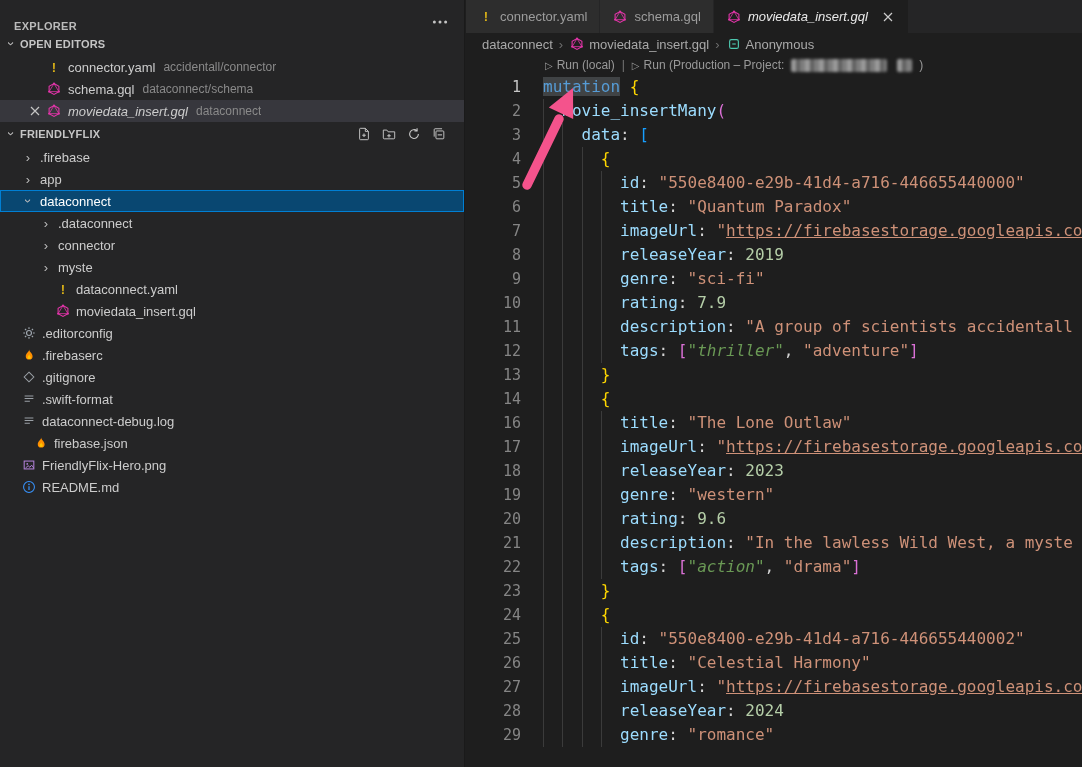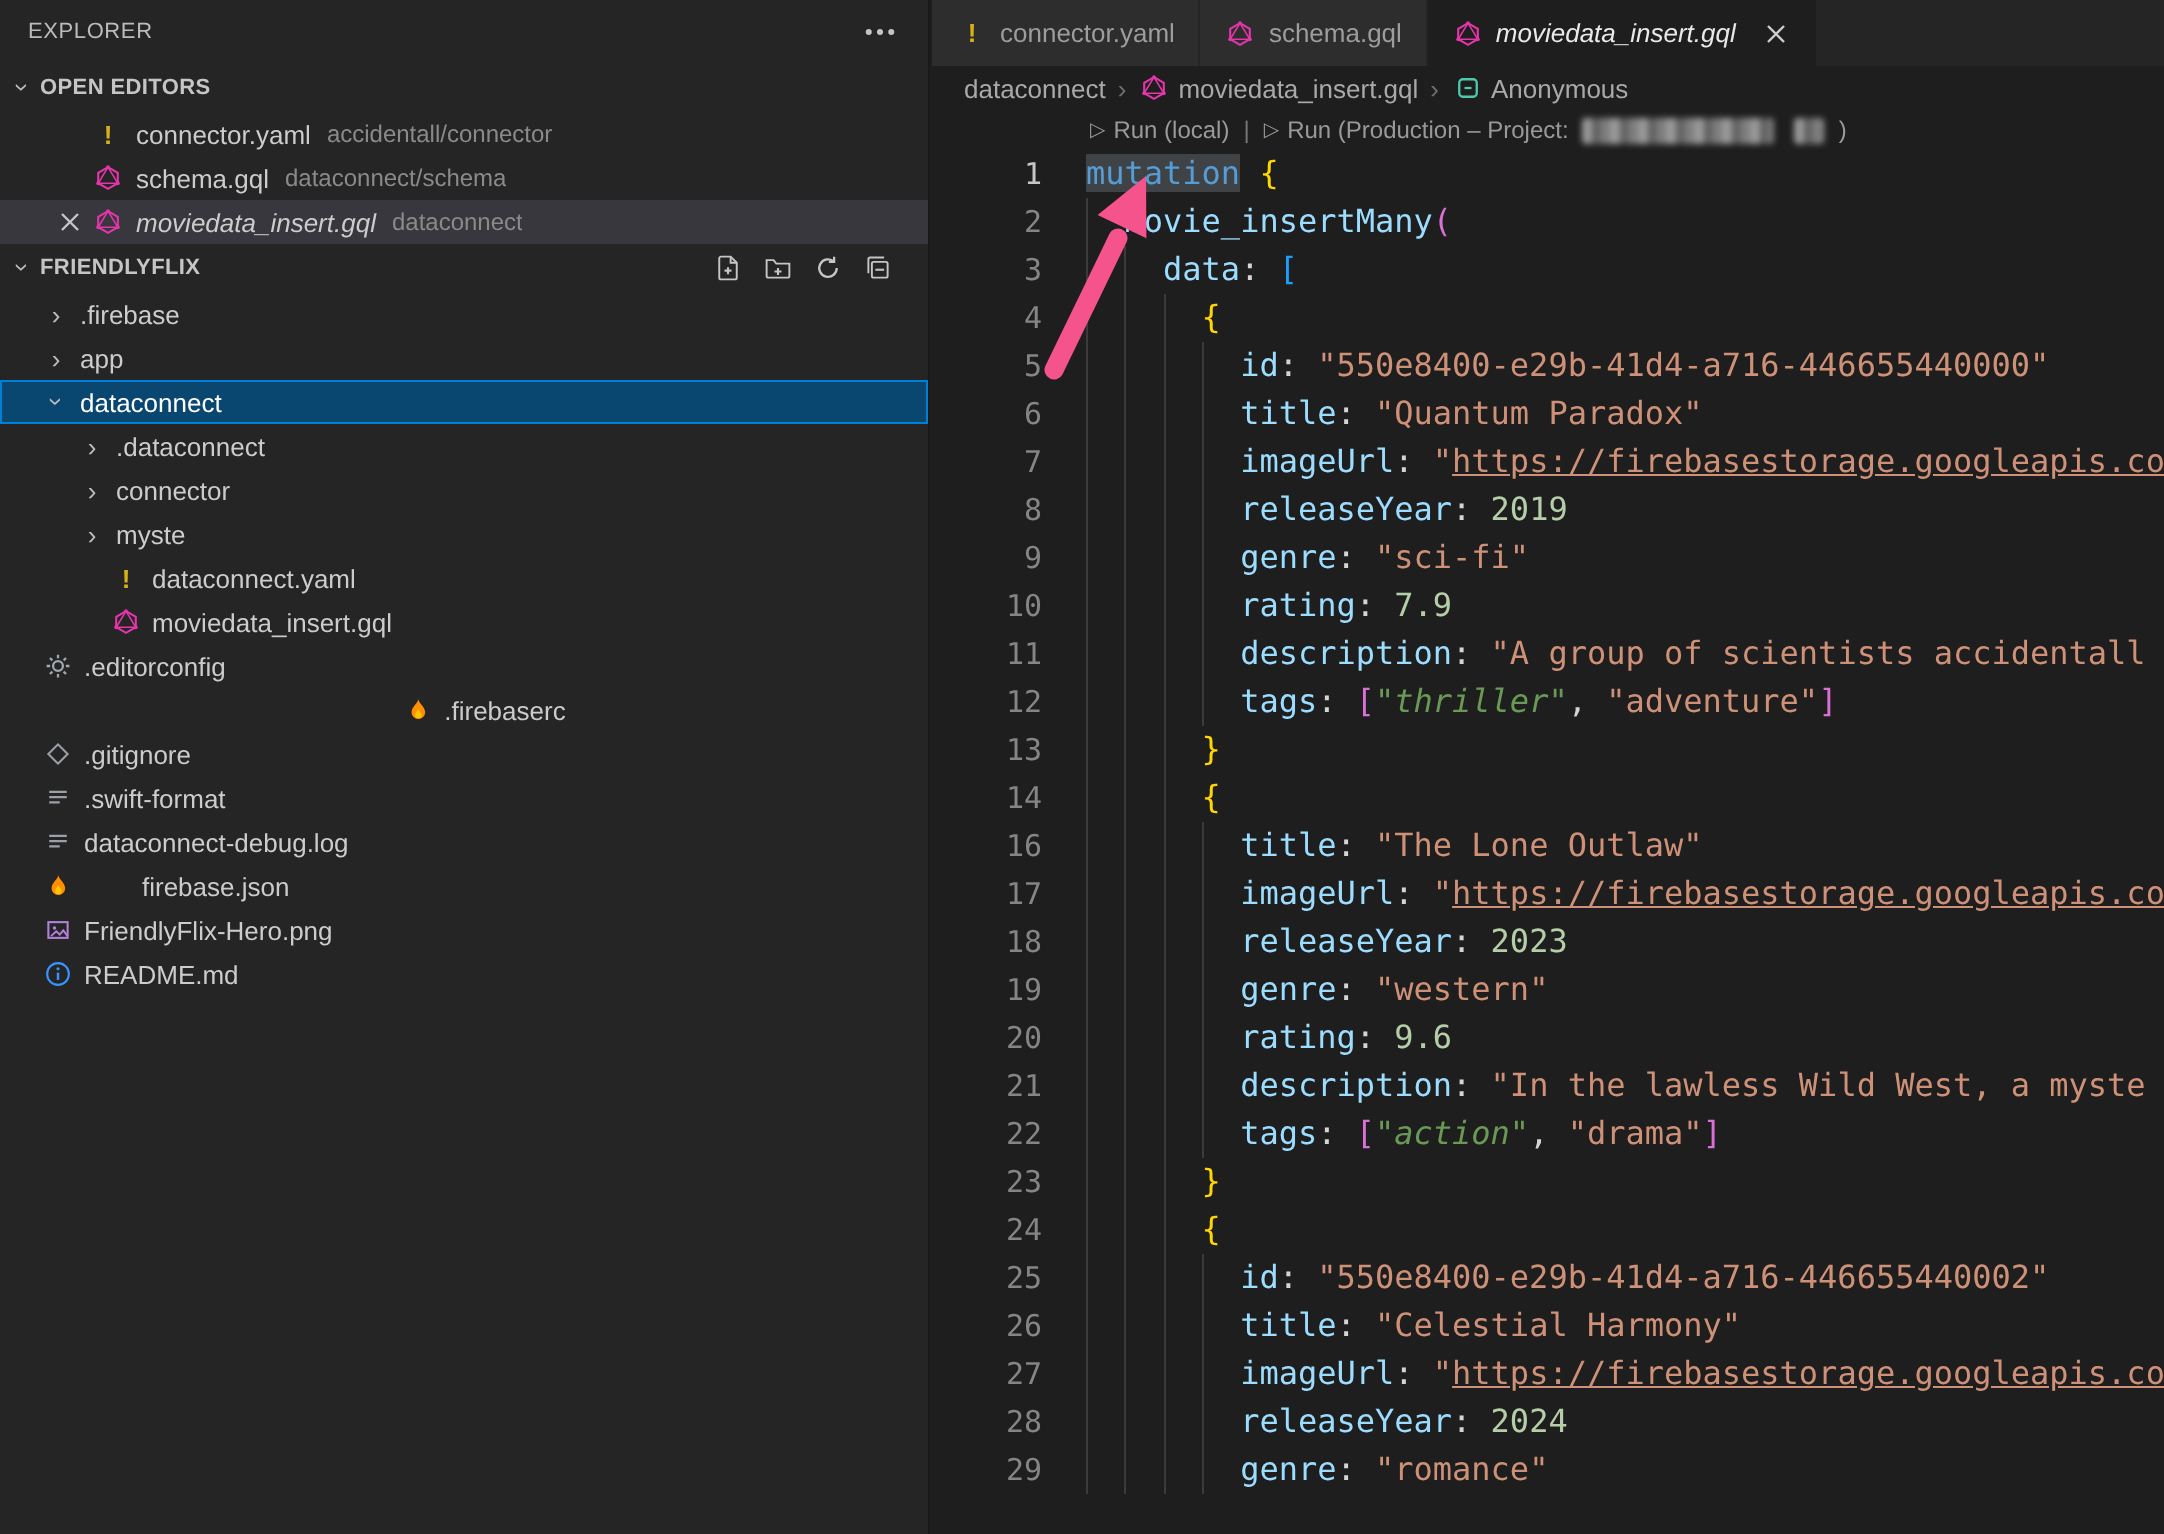--- a/index.html
+++ b/index.html
@@ -9,21 +9,21 @@
     background:#1e1e1e; font-family:"Liberation Sans", sans-serif;
     -webkit-font-smoothing:antialiased;
   }
   .app { position:absolute; inset:0; }
 
   
   .sidebar {
     position:absolute; left:0; top:0; width:465px; height:767px;
     background:#252526; color:#cccccc; border-right:1px solid #1a1a1a;
   }
-  .sb-header { height:32px; display:flex; align-items:center; padding:0 14px; }
+  .sb-header { height:32px; display:flex; align-items:flex-end; padding:0 14px;font-weight:bold; }
   .sb-title { font-size:11px; color:#bbbbbb; letter-spacing:.3px; }
   .sb-more { margin-left:auto; width:20px; height:20px; display:flex; align-items:center; justify-content:center; cursor:pointer; }
   .section-header {
     height:24px; display:flex; align-items:center; gap:2px;
     font-size:11px; font-weight:700; color:#c5c5c5; padding:0 4px 0 4px; letter-spacing:.2px;
   }
   .tw { display:inline-block; width:14px; text-align:center; font-size:13px; color:#bcbcbc; transform-origin:55% 50%; font-weight:400; }
   .tw.open { transform:rotate(90deg); }
   .sec-actions { margin-left:auto; display:flex; gap:7px; padding-right:12px; }
   .sec-actions .icon { width:18px; height:18px; display:flex; align-items:center; justify-content:center; cursor:pointer; }
@@ -216,21 +216,21 @@
         </div>
         <div class="tree-row" style="padding-left: 20px;">
           <span class="icon ">
             <svg viewBox="0 0 16 16">
               <circle cx="8" cy="8" r="2.8" fill="none" stroke="#a0a8b0" stroke-width="1.3"></circle>
               <path d="M8 1.5v2M8 12.5v2M1.5 8h2M12.5 8h2M3.4 3.4 4.8 4.8M11.2 11.2l1.4 1.4M12.6 3.4 11.2 4.8M4.8 11.2 3.4 12.6" stroke="#a0a8b0" stroke-width="1.3"></path>
             </svg>
           </span>
           <span class="label">.editorconfig</span>
         </div>
-        <div class="tree-row" style="padding-left: 20px; justify-content: center;">
+        <div class="tree-row" style="padding-left: 20px;">
           <span class="icon ">
             <svg viewBox="0 0 16 16">
               <path d="M8.2 1.3c.3 2.7-3.9 4.6-3.9 8a3.9 3.9 0 0 0 7.8 0c0-3.4-4.2-5.3-3.9-8Z" fill="#ff8f00"></path>
               <path d="M8.2 6.8c.1 1.5-1.9 2.4-1.9 4a1.9 1.9 0 0 0 3.8 0c0-1.6-2-2.5-1.9-4Z" fill="#ffc400"></path>
             </svg>
           </span>
           <span class="label">.firebaserc</span>
         </div>
         <div class="tree-row" style="padding-left: 20px;">
           <span class="icon ">
@@ -249,21 +249,21 @@
           <span class="label">.swift-format</span>
         </div>
         <div class="tree-row" style="padding-left: 20px;">
           <span class="icon ">
             <svg viewBox="0 0 16 16">
               <path d="M3 4.5h10M3 7.5h10M3 10.5h6" stroke="#9aa0a6" stroke-width="1.2"></path>
             </svg>
           </span>
           <span class="label">dataconnect-debug.log</span>
         </div>
-        <div class="tree-row" style="padding-left: 20px; gap: 29px;">
+        <div class="tree-row" style="padding-left: 32px;">
           <span class="icon ">
             <svg viewBox="0 0 16 16">
               <path d="M8.2 1.3c.3 2.7-3.9 4.6-3.9 8a3.9 3.9 0 0 0 7.8 0c0-3.4-4.2-5.3-3.9-8Z" fill="#ff8f00"></path>
               <path d="M8.2 6.8c.1 1.5-1.9 2.4-1.9 4a1.9 1.9 0 0 0 3.8 0c0-1.6-2-2.5-1.9-4Z" fill="#ffc400"></path>
             </svg>
           </span>
           <span class="label">firebase.json</span>
         </div>
         <div class="tree-row" style="padding-left: 20px;">
           <span class="icon ">

